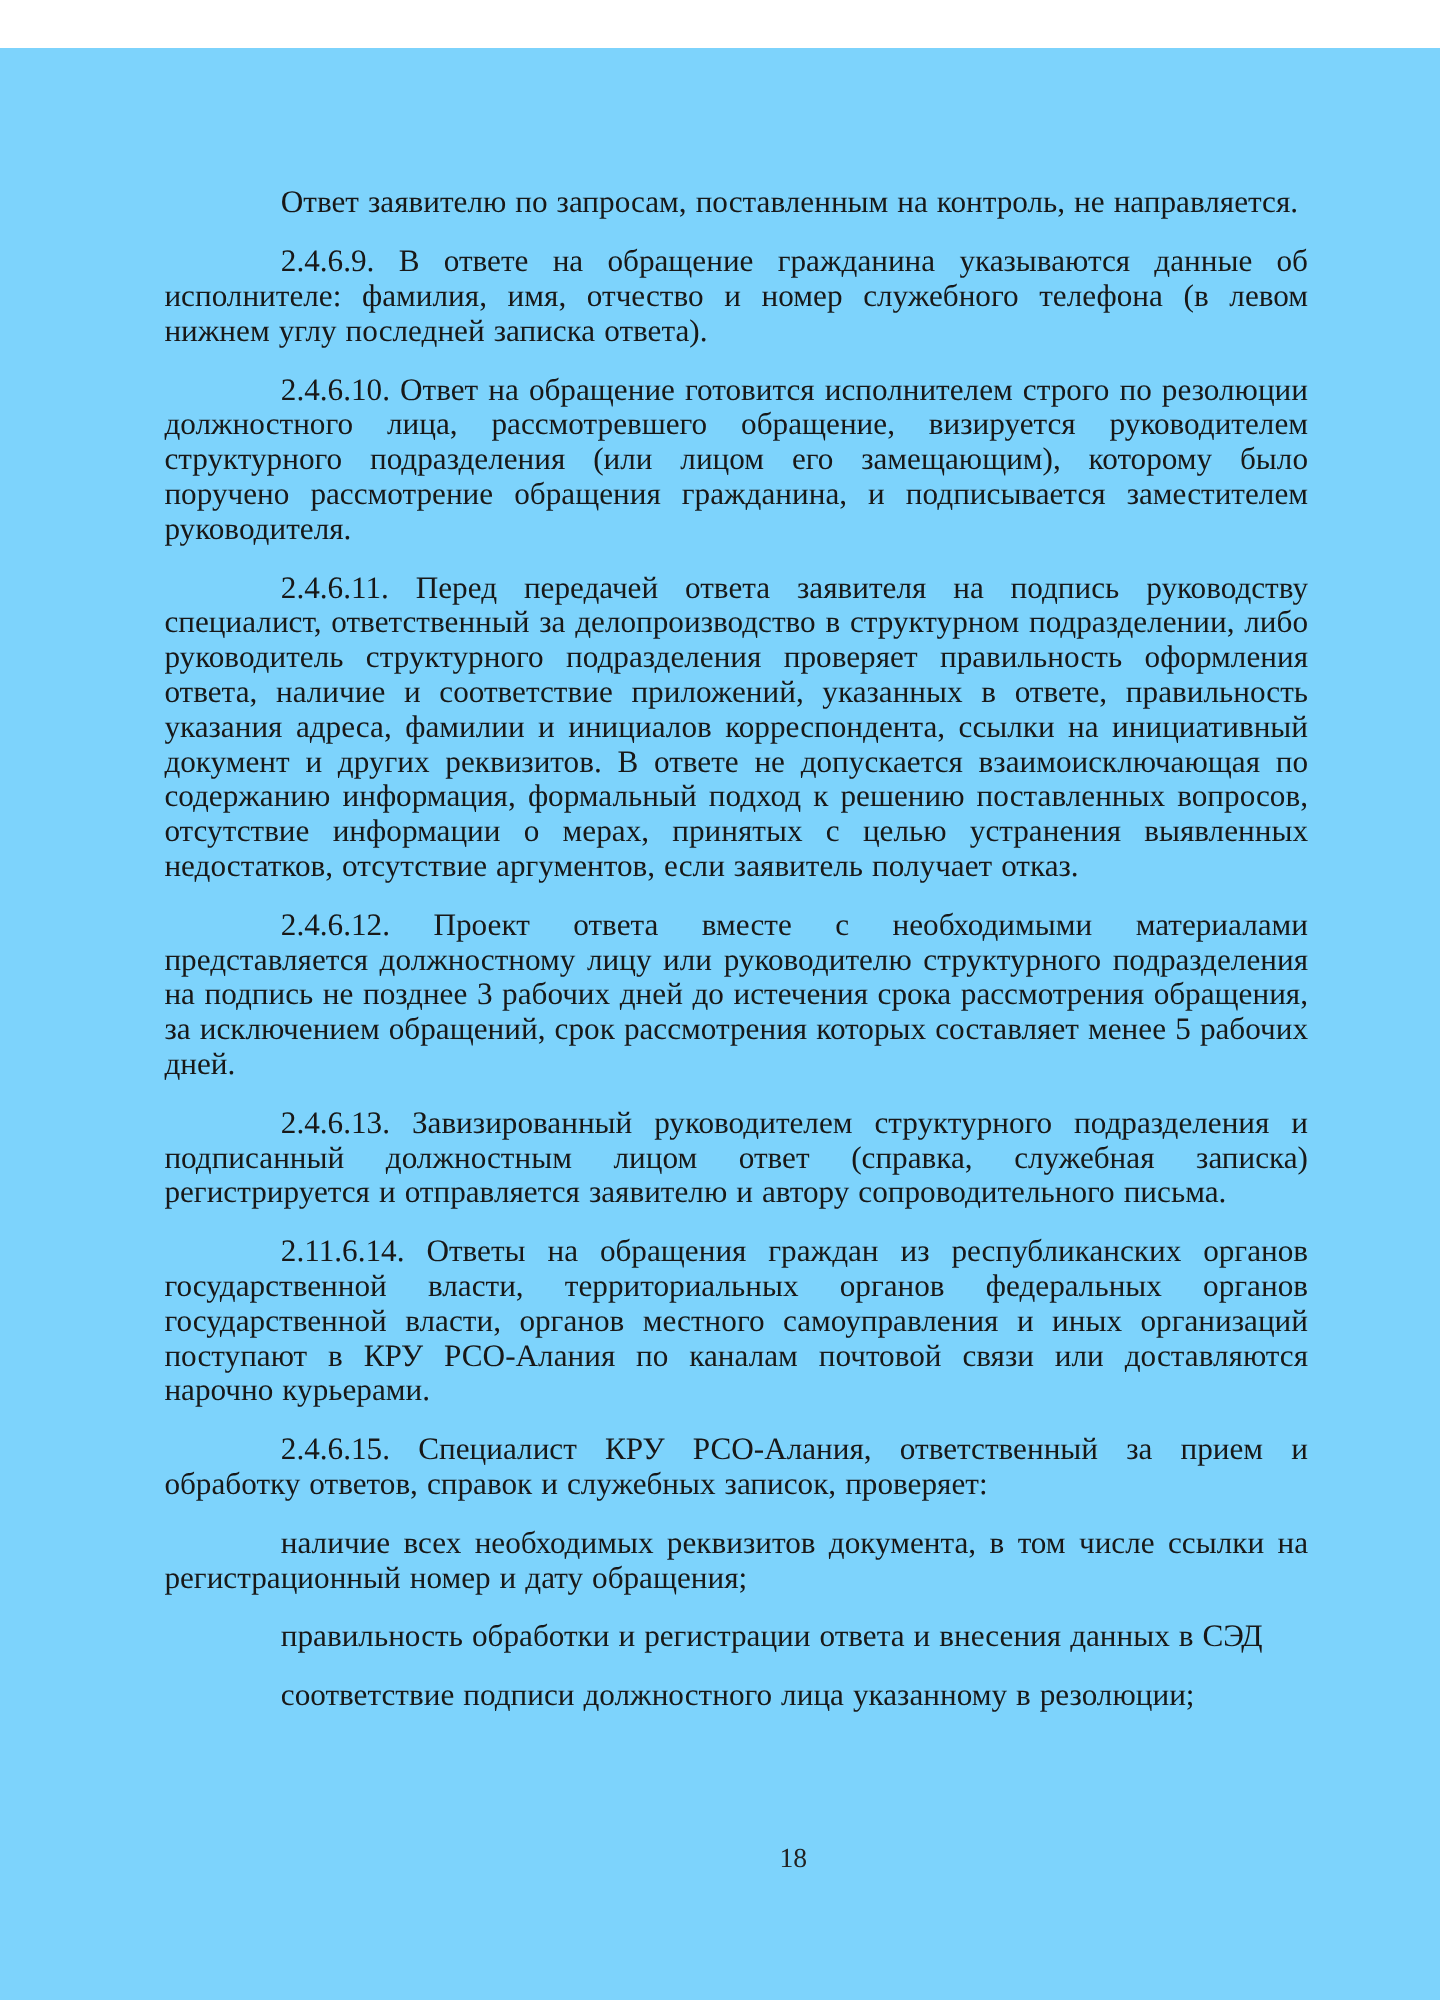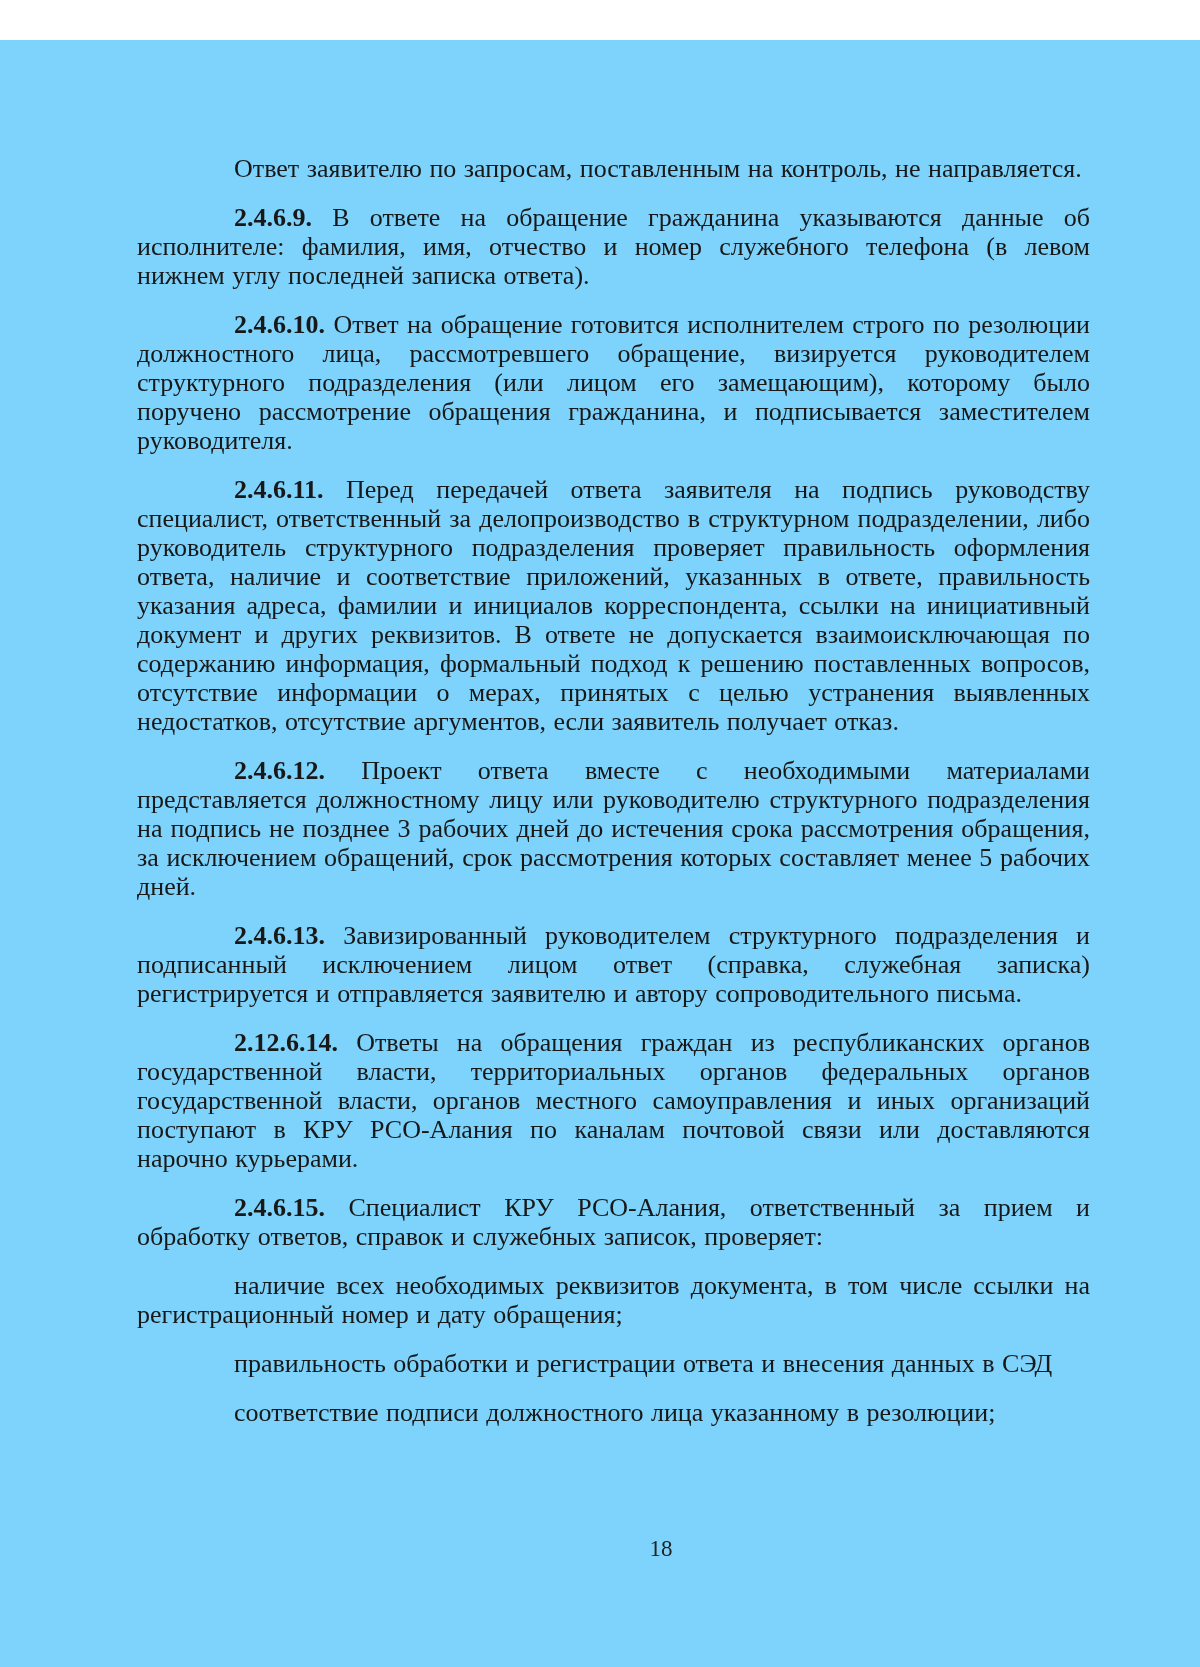--- a/index.html
+++ b/index.html
@@ -27,21 +27,20 @@
     text-align: justify;
     text-align-last: left;
   }
   .para {
     margin: 0 0 20px 0;
     text-indent: 97px;
     word-spacing: 1px;
   }
   .para .clause-number {
     white-space: nowrap;
-    font-weight: bold;
   }
   .page-footer {
     position: absolute;
     top: 1496px;
     left: 0;
     width: 1200px;
     text-align: center;
     font-size: 23px;
     line-height: 26px;
     color: #222222;
@@ -54,22 +53,22 @@
 </head>
 <body>
 
 <div class="page">
   <main class="text-block">
       <p class="para"><span>Ответ заявителю по запросам, поставленным на контроль, не направляется.</span></p>
       <p class="para"><span class="clause-number">2.4.6.9.</span> <span>В ответе на обращение гражданина указываются данные об исполнителе: фамилия, имя, отчество и номер служебного телефона (в левом нижнем углу последней записка ответа).</span></p>
       <p class="para"><span class="clause-number">2.4.6.10.</span> <span>Ответ на обращение готовится исполнителем строго по резолюции должностного лица, рассмотревшего обращение, визируется руководителем структурного подразделения (или лицом его замещающим), которому было поручено рассмотрение обращения гражданина, и подписывается заместителем руководителя.</span></p>
       <p class="para"><span class="clause-number">2.4.6.11.</span> <span>Перед передачей ответа заявителя на подпись руководству специалист, ответственный за делопроизводство в структурном подразделении, либо руководитель структурного подразделения проверяет правильность оформления ответа, наличие и соответствие приложений, указанных в ответе, правильность указания адреса, фамилии и инициалов корреспондента, ссылки на инициативный документ и других реквизитов. В ответе не допускается взаимоисключающая по содержанию информация, формальный подход к решению поставленных вопросов, отсутствие информации о мерах, принятых с целью устранения выявленных недостатков, отсутствие аргументов, если заявитель получает отказ.</span></p>
       <p class="para"><span class="clause-number">2.4.6.12.</span> <span>Проект ответа вместе с необходимыми материалами представляется должностному лицу или руководителю структурного подразделения на подпись не позднее 3 рабочих дней до истечения срока рассмотрения обращения, за исключением обращений, срок рассмотрения которых составляет менее 5 рабочих дней.</span></p>
-      <p class="para"><span class="clause-number">2.4.6.13.</span> <span>Завизированный руководителем структурного подразделения и подписанный исключением лицом ответ (справка, служебная записка) регистрируется и отправляется заявителю и автору сопроводительного письма.</span></p>
-      <p class="para"><span class="clause-number">2.12.6.14.</span> <span>Ответы на обращения граждан из республиканских органов государственной власти, территориальных органов федеральных органов государственной власти, органов местного самоуправления и иных организаций поступают в КРУ РСО-Алания по каналам почтовой связи или доставляются нарочно курьерами.</span></p>
+      <p class="para"><span class="clause-number">2.4.6.13.</span> <span>Завизированный руководителем структурного подразделения и подписанный должностным лицом ответ (справка, служебная записка) регистрируется и отправляется заявителю и автору сопроводительного письма.</span></p>
+      <p class="para"><span class="clause-number">2.11.6.14.</span> <span>Ответы на обращения граждан из республиканских органов государственной власти, территориальных органов федеральных органов государственной власти, органов местного самоуправления и иных организаций поступают в КРУ РСО-Алания по каналам почтовой связи или доставляются нарочно курьерами.</span></p>
       <p class="para"><span class="clause-number">2.4.6.15.</span> <span>Специалист КРУ РСО-Алания, ответственный за прием и обработку ответов, справок и служебных записок, проверяет:</span></p>
       <p class="para"><span>наличие всех необходимых реквизитов документа, в том числе ссылки на регистрационный номер и дату обращения;</span></p>
       <p class="para"><span>правильность обработки и регистрации ответа и внесения данных в СЭД</span></p>
       <p class="para"><span>соответствие подписи должностного лица указанному в резолюции;</span></p>
     </main>
   <footer class="page-footer">
     <span class="page-number">18</span>
   </footer>
 </div>
 

